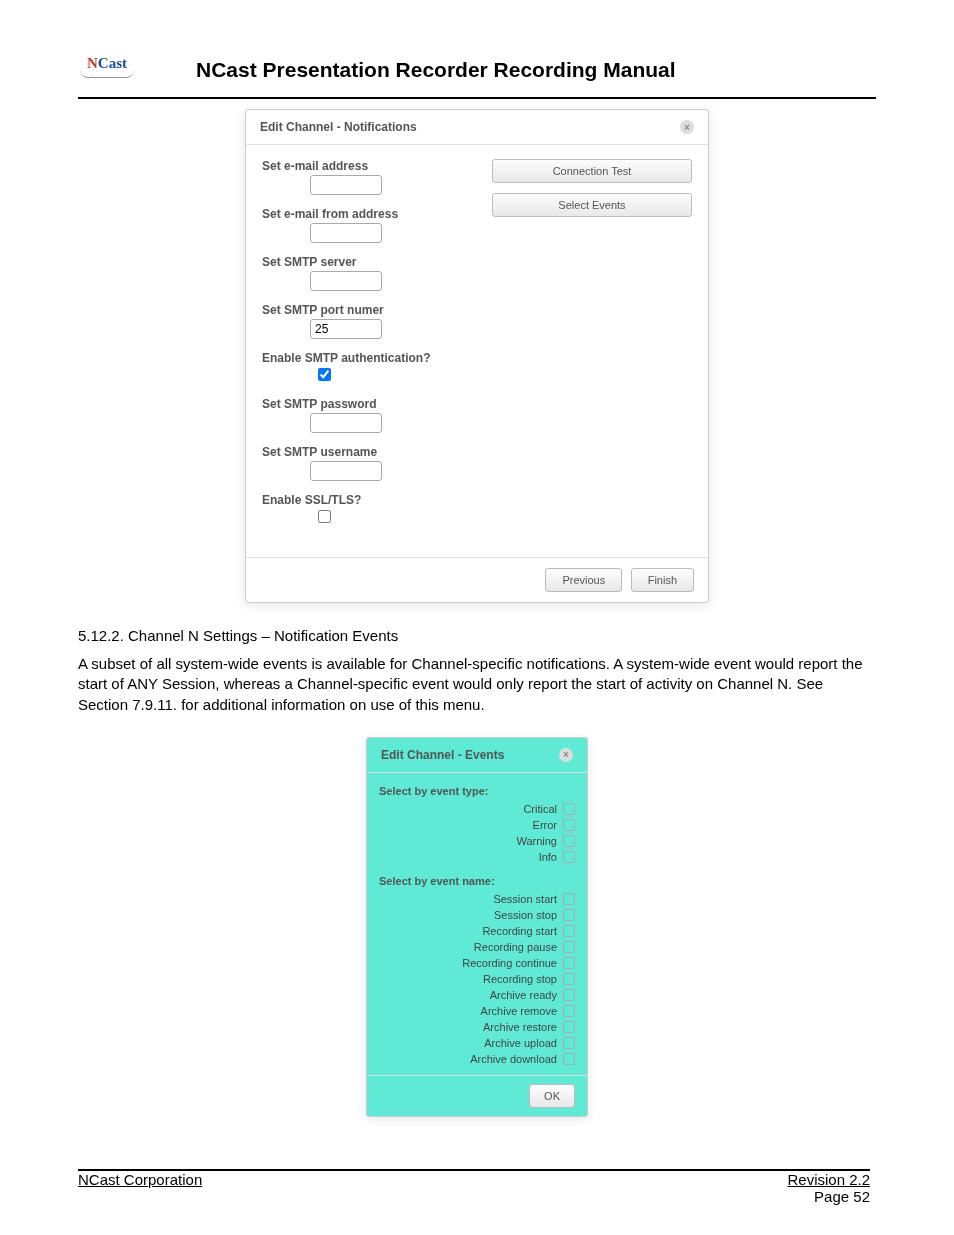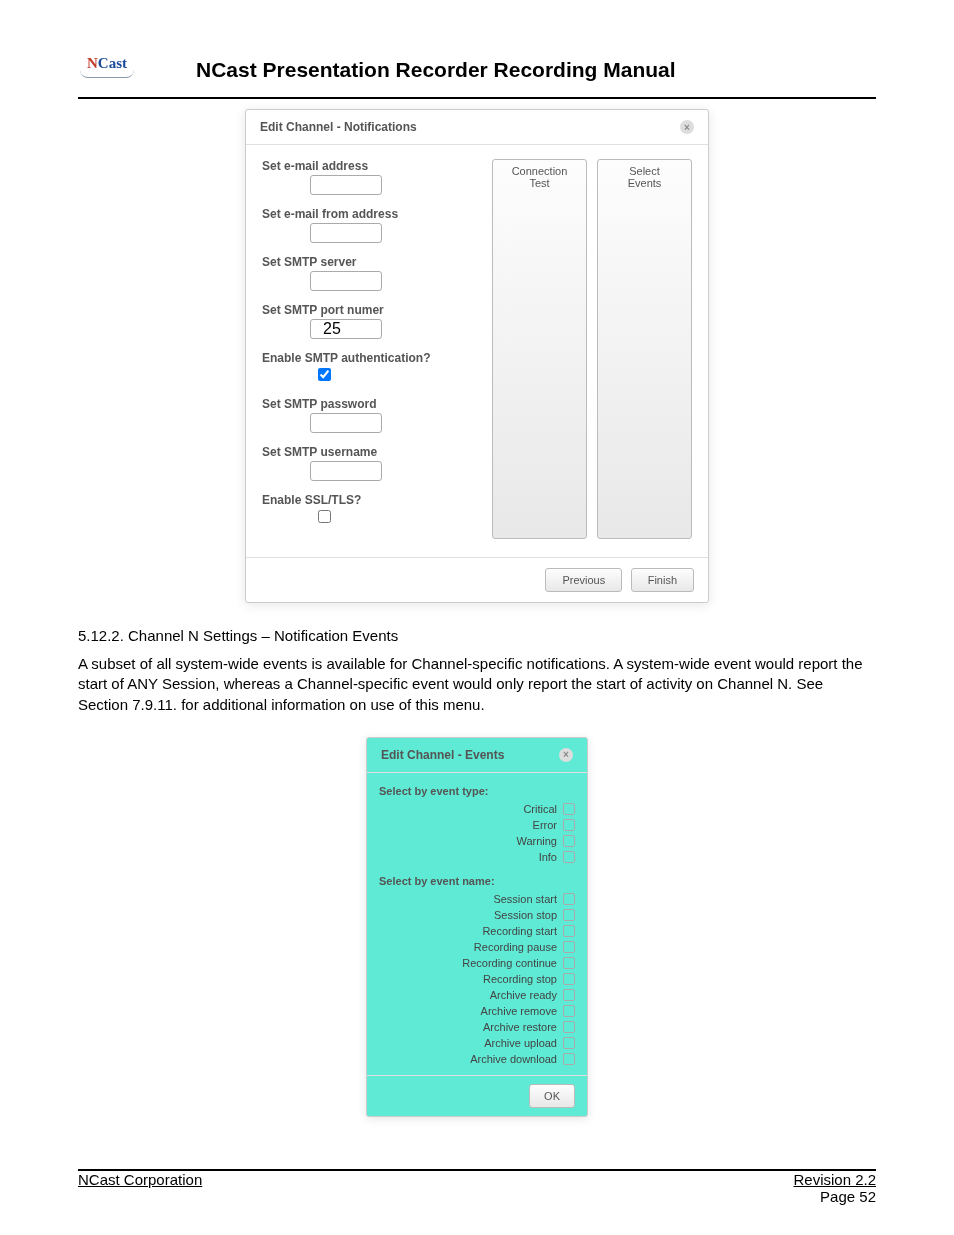--- a/index.html
+++ b/index.html
@@ -45,27 +45,27 @@
   }
   .close-x {
     width: 14px; height: 14px; border-radius: 50%;
     background: #ddd; color: #888; font-size: 10px;
     display: flex; align-items: center; justify-content: center;
     cursor: pointer;
   }
   .dlg-body { border-top: 1px solid #e0e0e0; padding: 14px 16px 18px 16px; }
   .dlg1-grid { display: flex; gap: 16px; }
   .left-col { flex: 1; }
-  .right-col { width: 200px; display: flex; flex-direction: row; gap: 10px; }
+  .right-col { width: 200px; display: flex; flex-direction: column; gap: 10px; }
   .field { margin-bottom: 12px; }
   .field-label { font-size: 12px; font-weight: bold; color: #555; display: block; margin-bottom: 2px; }
   .text-input {
     width: 72px; height: 20px;
     border: 1px solid #aaa; border-radius: 3px;
-    padding: 1px 12px; font-size: 16px;
+    padding: 1px 4px; font-size: 12px;
     margin-left: 48px;
   }
   .chk { margin-left: 56px; }
   .btn {
     display: inline-block;
     padding: 5px 14px;
     font-size: 11px;
     color: #555;
     background: linear-gradient(#fdfdfd, #e8e8e8);
     border: 1px solid #bbb;
@@ -100,21 +100,21 @@
     display: flex; justify-content: flex-end; align-items: center;
     font-size: 11px; color: #444; padding: 2px 0;
     gap: 6px;
   }
   .d2-chk { width: 12px; height: 12px; border: 1px solid #aaa; border-radius: 2px; }
   .dlg2-footer { border-top: 1px solid #e0e0e0; padding: 8px 12px; text-align: right; }
 
   
   .page-footer {
     position: absolute;
-    bottom: 30px; left: 78px; right: 78px;
+    bottom: 30px; left: 78px; right: 84px;
   }
   .foot-row { display: flex; justify-content: space-between; font-size: 15px; text-decoration: underline; }
   .foot-pg { text-align: right; font-size: 15px; }
 </style>
 </head>
 <body>
 
 <div class="header-row">
   <div class="logo">
     <div class="logo-text"><span class="n">N</span><span class="cast">Cast</span></div>

